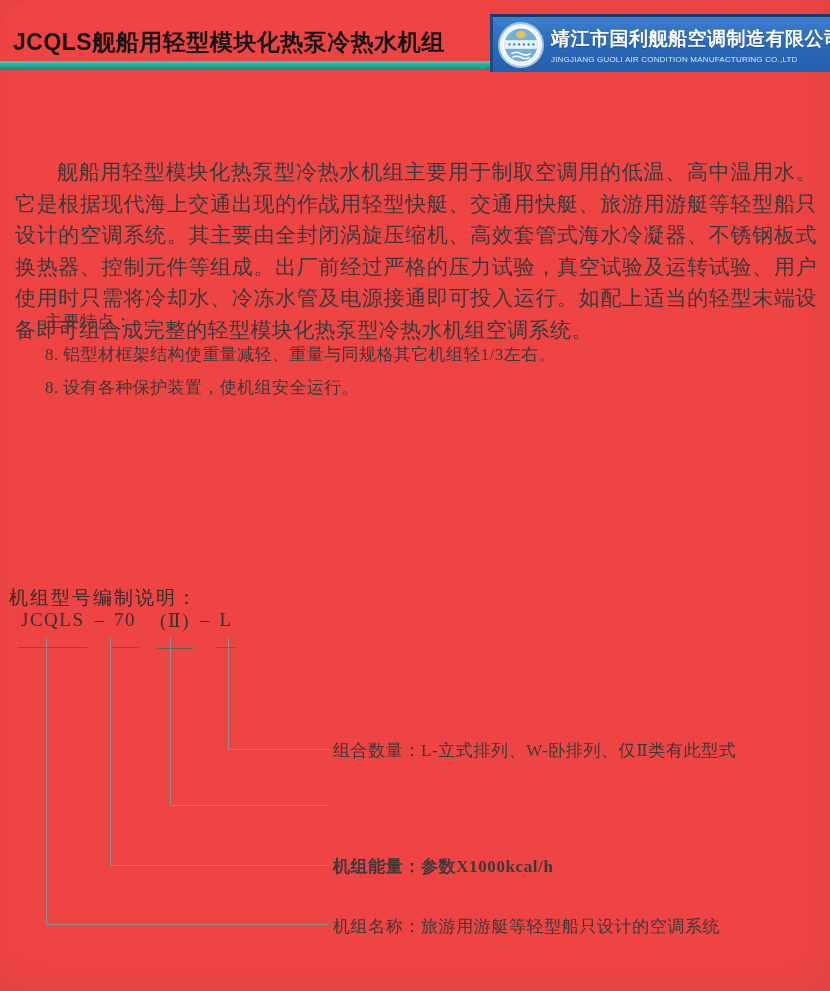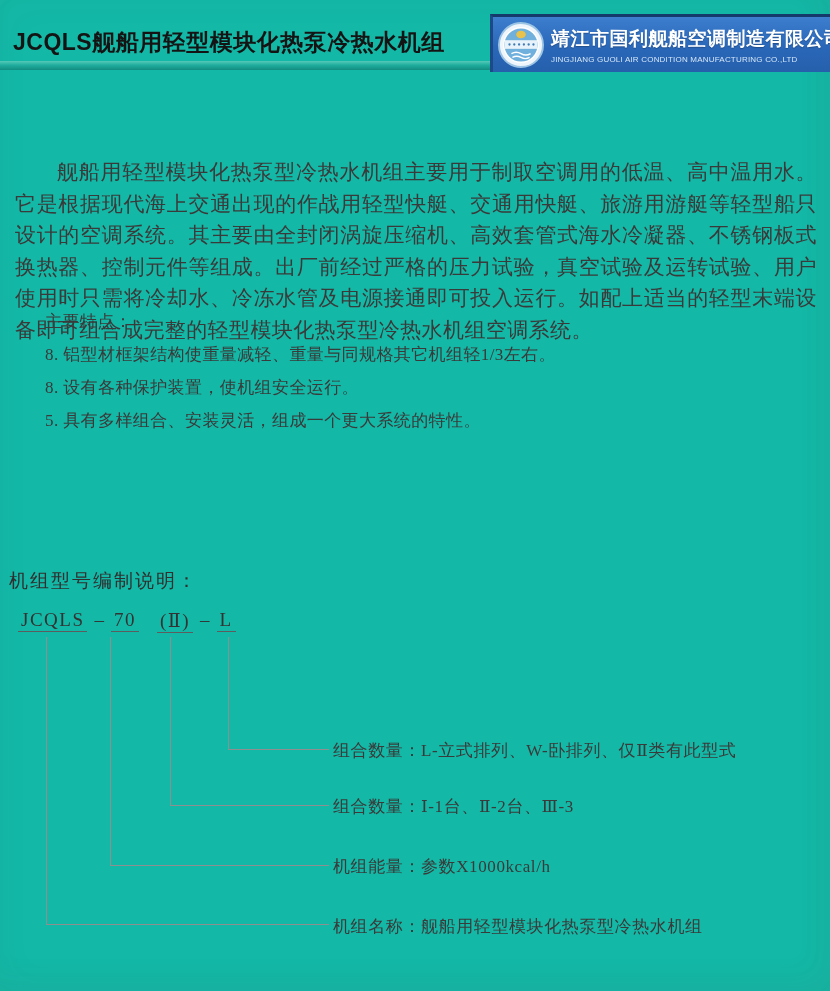--- a/index.html
+++ b/index.html
@@ -1,20 +1,20 @@
 <!DOCTYPE html>
 <html><head>
 <meta charset="utf-8">
 <style>
   html,body { margin:0; padding:0; background:#e9e9e7; }
   .page {
     position:relative;
     width:830px; height:991px;
     margin:0 auto;
-    background:#14b8a6;
+    background:#ef4444;
     overflow:hidden;
     font-family:"Liberation Serif","DejaVu Serif",serif;
     color:#3a3a3a;
     box-shadow: inset -10px -14px 26px rgba(70,70,70,0.05), inset 0 0 40px rgba(80,80,80,0.03);
   }
 
   
   .page-title {
     position:absolute; left:13px; top:27px;
     font-family:"Liberation Sans","DejaVu Sans",sans-serif;
@@ -52,48 +52,48 @@
     text-align:justify; text-indent:2em;
   }
   .features {
     position:absolute; left:45px; top:305px; width:762px;
     font-size:17px; line-height:33px; letter-spacing:0.4px;
   }
   .features .row { white-space:nowrap; }
 
   
   .designation-heading {
-    position:absolute; left:9px; top:568px;
+    position:absolute; left:9px; top:585px;
     font-size:19px; letter-spacing:2px; color:#2f2f2f; white-space:nowrap;
   }
   .model-code {
     position:absolute; left:18px; top:609px;
     font-size:19px; color:#333; display:flex; align-items:flex-start; white-space:nowrap;
   }
-  .model-code .part { border-bottom:1px solid #5d5d5d; padding:0 3px 0; letter-spacing:1.5px; }
+  .model-code .part { border-bottom:1px solid #5d5d5d; padding:0 3px 16px; letter-spacing:1.5px; }
   .model-code .sep  { padding:0 7px 4px; }
   .model-code .gap  { width:18px; }
 
   .lshape {
     position:absolute;
     border-left:1px solid #8f8f8f;
     border-bottom:1px solid #8f8f8f;
   }
   .l-l     { left:228px; top:637px; width:100px; height:112px; }
   .l-ii    { left:170px; top:637px; width:158px; height:168px; }
   .l-sixty { left:110px; top:637px; width:218px; height:228px; }
   .l-jcqls { left:46px;  top:637px; width:282px; height:287px; }
 
   .diagram-label {
     position:absolute; left:333px;
     font-size:17px; letter-spacing:0.6px; white-space:nowrap; color:#3a3a3a;
   }
   .dl-0 { top:739px; }
   .dl-1 { top:795px; }
-  .dl-2 { top:855px; }
+  .dl-2 { top:855px;font-weight:bold; }
   .dl-3 { top:915px; }
 </style>
 </head>
 <body>
 
 <div class="page">
 
   <div class="page-title">JCQLS舰船用轻型模块化热泵冷热水机组</div>
   <div class="teal-bar"></div>
 
@@ -117,38 +117,36 @@
       <div class="company-en">JINGJIANG GUOLI AIR CONDITION MANUFACTURING CO.,LTD</div>
     </div>
   </div>
 
   <div class="intro">舰船用轻型模块化热泵型冷热水机组主要用于制取空调用的低温、高中温用水。它是根据现代海上交通出现的作战用轻型快艇、交通用快艇、旅游用游艇等轻型船只设计的空调系统。其主要由全封闭涡旋压缩机、高效套管式海水冷凝器、不锈钢板式换热器、控制元件等组成。出厂前经过严格的压力试验，真空试验及运转试验、用户使用时只需将冷却水、冷冻水管及电源接通即可投入运行。如配上适当的轻型末端设备即可组合成完整的轻型模块化热泵型冷热水机组空调系统。</div>
 
   <div class="features">
     <div class="row">主要特点：</div>
     <div class="row">8. 铝型材框架结构使重量减轻、重量与同规格其它机组轻1/3左右。</div>
     <div class="row">8. 设有各种保护装置，使机组安全运行。</div>
-    <div class="row">5. 具有多样组合、安装灵活，组成一个更大系统的特性。</div>
   </div>
 
   <div class="designation-heading">机组型号编制说明：</div>
 
   <div class="model-code">
     <span class="part">JCQLS</span>
     <span class="sep">–</span>
     <span class="part">70</span>
     <span class="gap"></span>
     <span class="part">(Ⅱ)</span>
     <span class="sep">–</span>
     <span class="part">L</span>
   </div>
 
   <div class="lshape l-l"></div>
   <div class="lshape l-ii"></div>
   <div class="lshape l-sixty"></div>
   <div class="lshape l-jcqls"></div>
 
   <div class="diagram-label dl-0">组合数量：L-立式排列、W-卧排列、仅Ⅱ类有此型式</div>
-  <div class="diagram-label dl-1">组合数量：Ⅰ-1台、Ⅱ-2台、Ⅲ-3</div>
   <div class="diagram-label dl-2">机组能量：参数X1000kcal/h</div>
-  <div class="diagram-label dl-3">机组名称：舰船用轻型模块化热泵型冷热水机组</div>
+  <div class="diagram-label dl-3">机组名称：旅游用游艇等轻型船只设计的空调系统</div>
 
 </div>
 
 </body></html>

